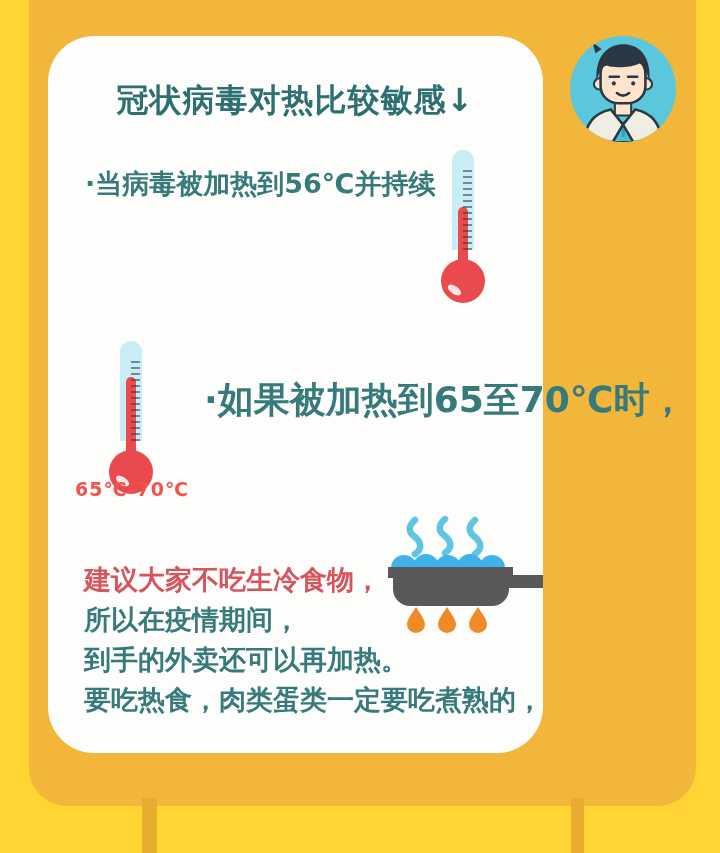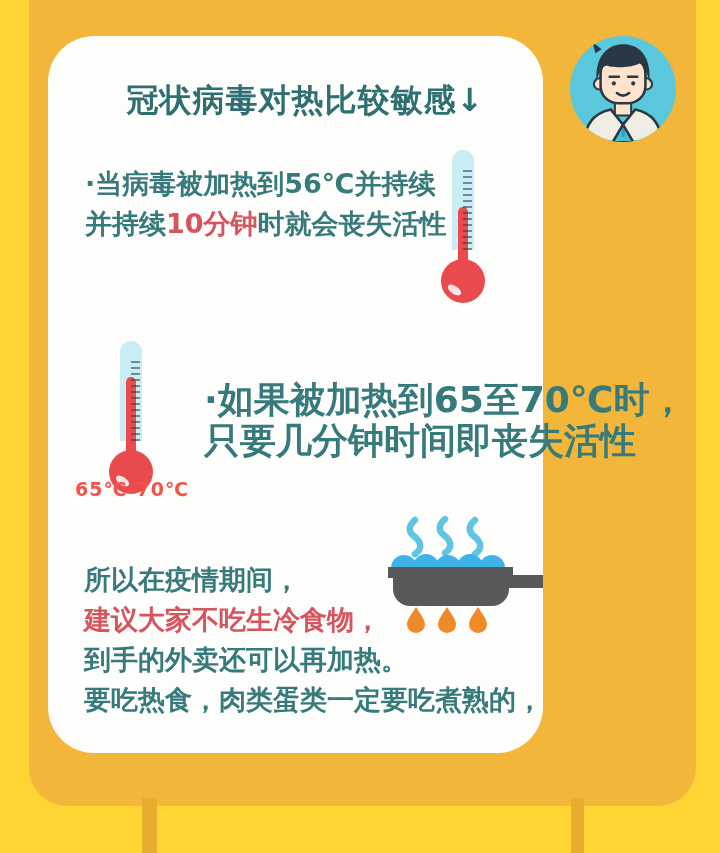--- a/index.html
+++ b/index.html
@@ -33,21 +33,21 @@
   .leg{ position:absolute; top:798px; height:55px; background:var(--leg-gold); }
   .leg-left{ left:142px; width:15px; }
   .leg-right{ left:571px; width:13px; }
   .card{
     position:absolute; left:48px; top:36px; width:495px; height:717px;
     background:var(--card-white); border-radius:46px;
   }
   .page-title{
     position:absolute; top:44px; left:0; width:100%;
     text-align:center; font-size:32px; line-height:40px; font-weight:bold;
-    color:var(--teal-title); letter-spacing:1px; white-space:nowrap;margin-left:10px;
+    color:var(--teal-title); letter-spacing:1px; white-space:nowrap;
   }
   .para{ position:absolute; font-weight:bold; color:var(--teal-text); }
   .para .line{ white-space:nowrap; }
   .seg-red{ color:var(--red-text); }
   .para-1{ left:37px; top:128px; font-size:27px; line-height:40px; }
   .para-2{ left:156px; top:343px; font-size:36px; line-height:41px; }
   .para-3{ left:36px; top:524px; font-size:27px; line-height:40px; }
 
   
   .thermo{ position:absolute; width:44px; height:153px; }
@@ -95,41 +95,39 @@
   <div class="golden-panel"></div>
   <div class="leg leg-left"></div>
   <div class="leg leg-right"></div>
 
   <div class="card">
 
     <div class="page-title">冠状病毒对热比较敏感↓</div>
 
     <div class="para para-1">
         <div class="line"><span>·当病毒被加热到56℃并持续</span></div>
-        <div class="line"><span>并持续</span><span class="seg-red">10分钟</span><span>时就会丧失活性</span></div>
       </div>
 
     <div class="thermo thermo-1">
       <div class="t-tube"></div>
       <div class="t-mercury t-mercury-1"></div>
       <div class="t-ticks"></div>
       <div class="t-bulb"></div>
     </div>
 
     <div class="thermo thermo-2">
       <div class="t-tube"></div>
       <div class="t-mercury t-mercury-2"></div>
       <div class="t-ticks"></div>
       <div class="t-bulb"></div>
     </div>
     <div class="thermo-label thermo-label-2">65℃-70℃</div>
 
     <div class="para para-2">
         <div class="line"><span>·如果被加热到65至70℃时，</span></div>
-        <div class="line"><span>只要几分钟时间即丧失活性</span></div>
       </div>
 
     <svg class="pan-art" width="155" height="122" viewBox="0 0 155 122" aria-hidden="true">
       <g stroke="#62C4E3" stroke-width="6.5" stroke-linecap="round" fill="none">
         <path d="M27,4 c-7,6 -7,12 0,17 c7,6 7,12 0,17"></path>
         <path d="M57,3 c-7,6 -7,12 0,17 c7,6 7,12 0,17"></path>
         <path d="M87,4 c-7,6 -7,12 0,17 c7,6 7,12 0,17"></path>
       </g>
       <g fill="#3FB3E9">
         <circle cx="16" cy="52" r="13"></circle>
@@ -144,22 +142,22 @@
         <path d="M5,51 h116 v22 a17,17 0 0 1 -17,17 h-82 a17,17 0 0 1 -17,-17 z"></path>
       </g>
       <g fill="#F08A28">
         <path d="M28,91 C23,99 19,104 19,108.5 a9,8.5 0 0 0 18,0 C37,104 33,99 28,91 z"></path>
         <path d="M59,91 C54,99 50,104 50,108.5 a9,8.5 0 0 0 18,0 C68,104 64,99 59,91 z"></path>
         <path d="M90,91 C85,99 81,104 81,108.5 a9,8.5 0 0 0 18,0 C99,104 95,99 90,91 z"></path>
       </g>
     </svg>
 
     <div class="para para-3">
+        <div class="line"><span class="seg-red">建议大家不吃生冷食物，</span></div>
         <div class="line"><span>所以在疫情期间，</span></div>
-        <div class="line"><span class="seg-red">建议大家不吃生冷食物，</span></div>
         <div class="line"><span>到手的外卖还可以再加热。</span></div>
         <div class="line"><span>要吃热食，肉类蛋类一定要吃煮熟的，</span></div>
       </div>
 
   </div>
 
   <svg class="avatar" width="106" height="106" viewBox="0 0 104 104" aria-hidden="true">
     <defs>
       <clipPath id="avclip">
           <circle cx="52" cy="52" r="52"></circle>

